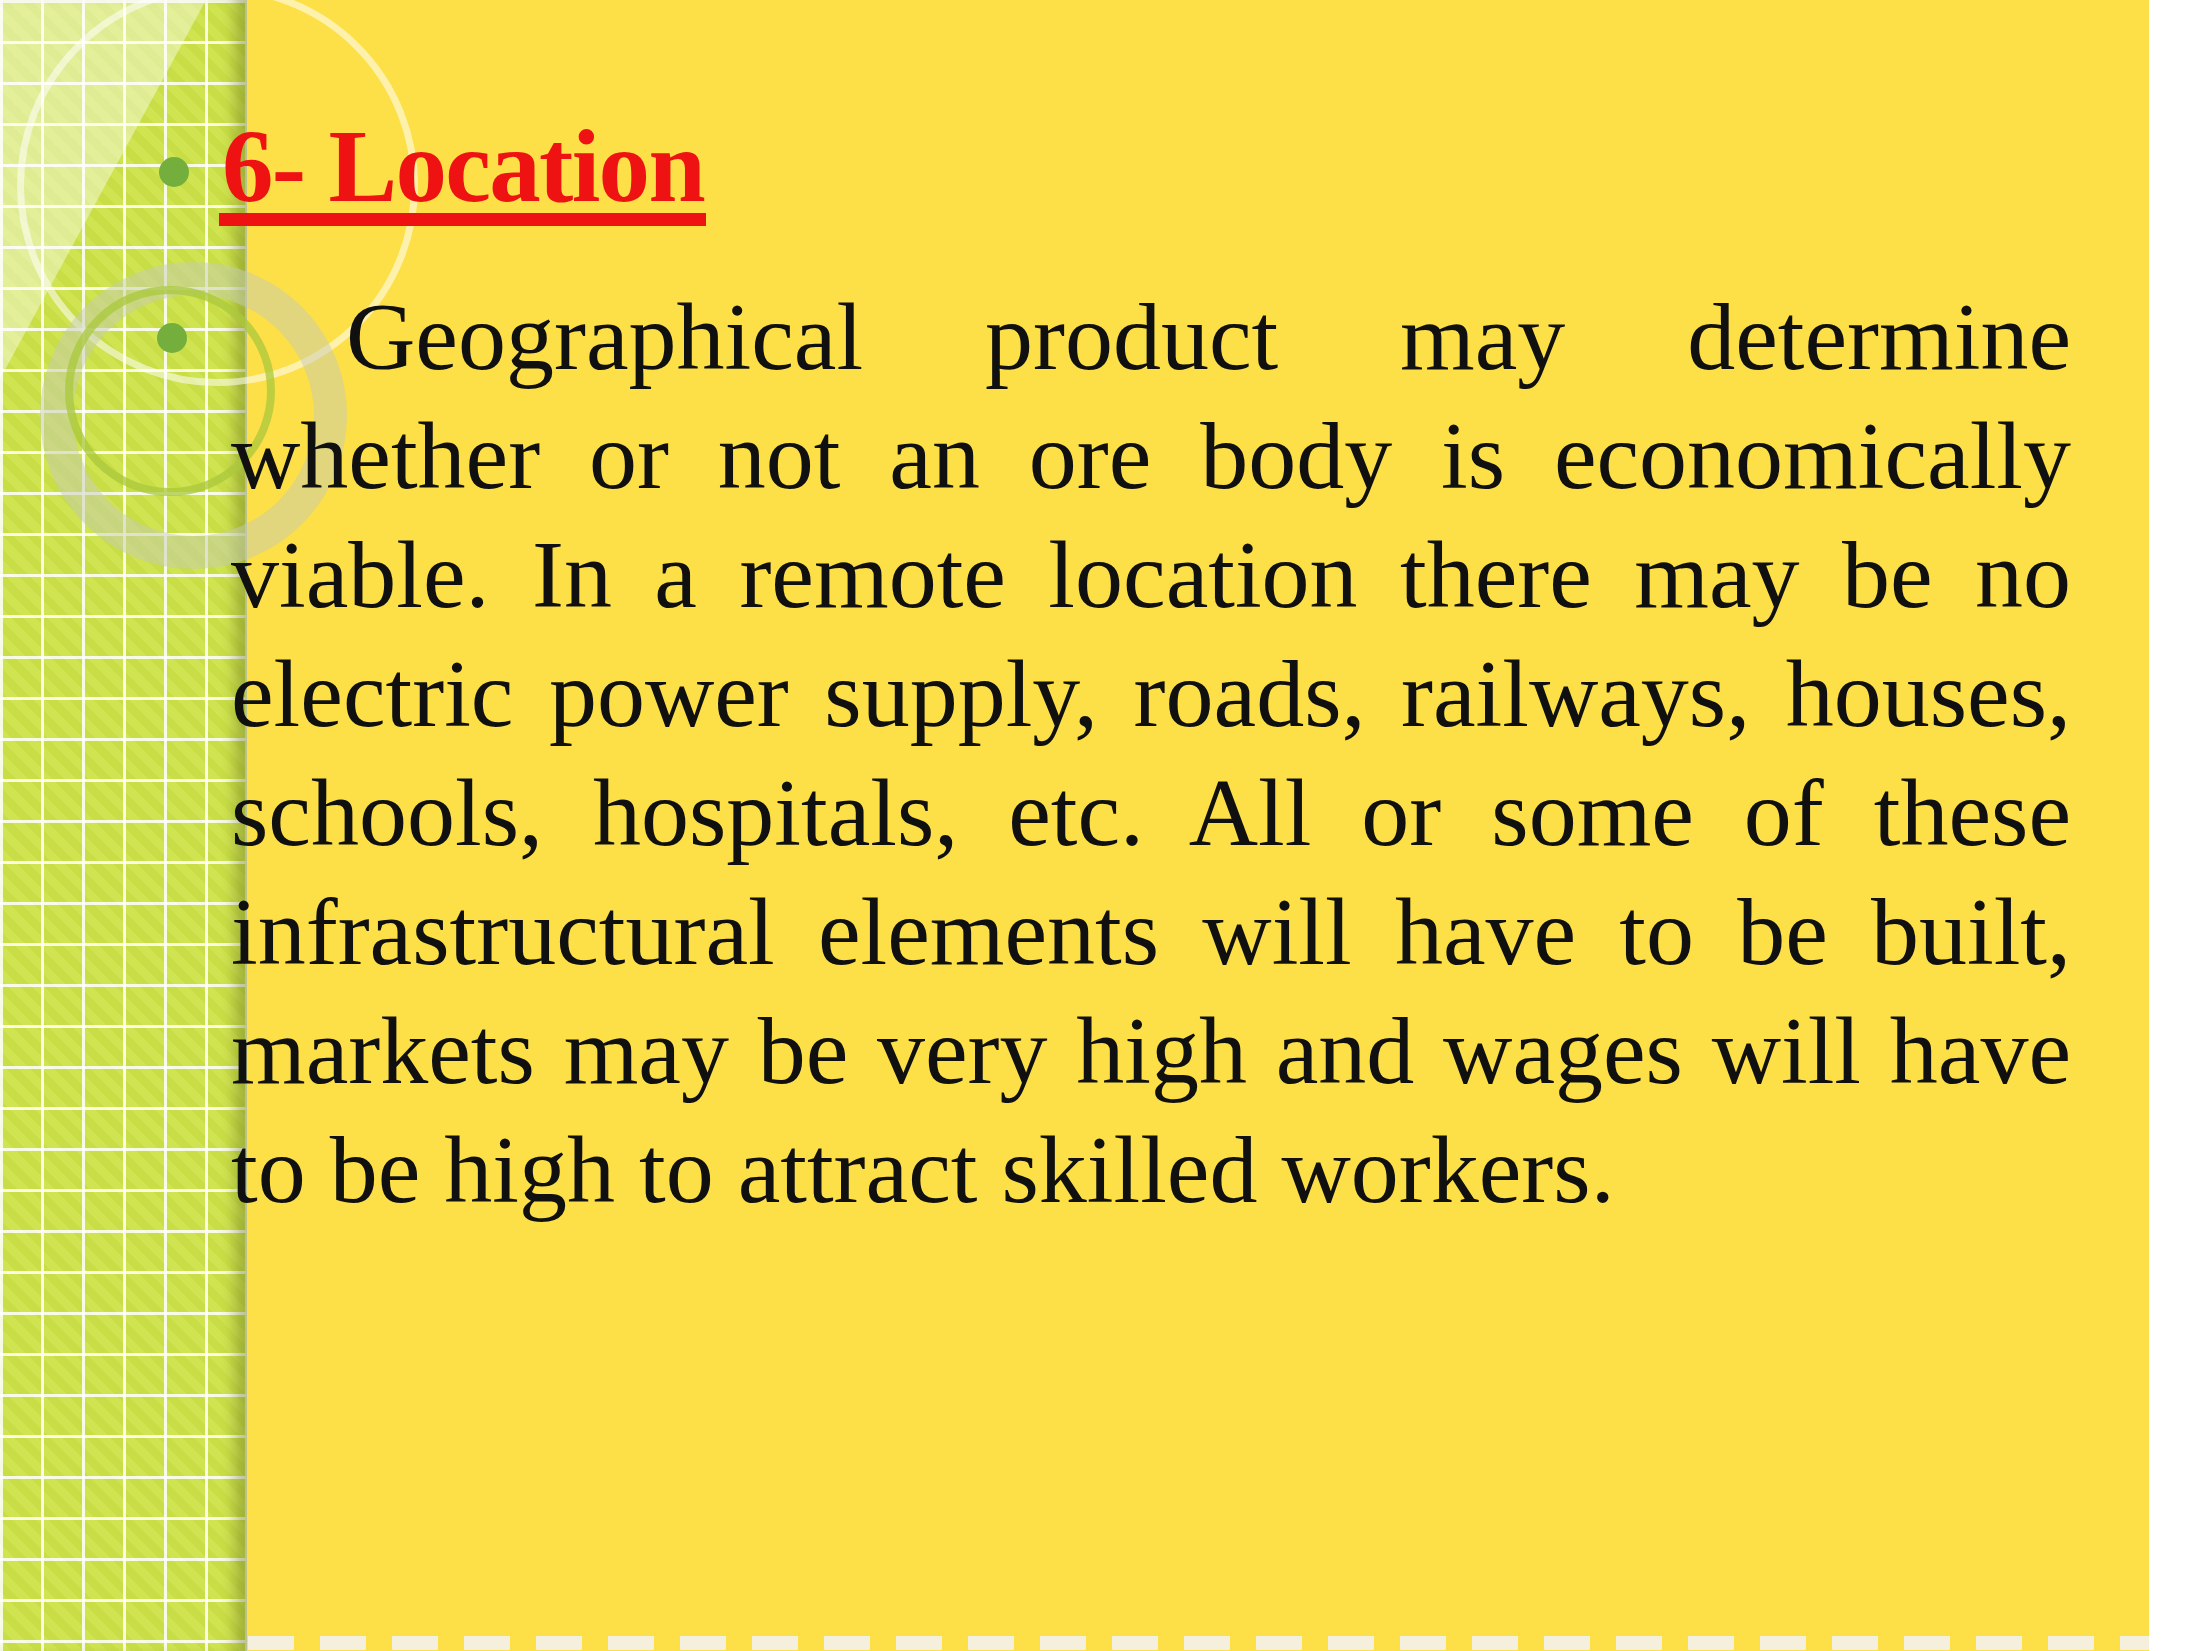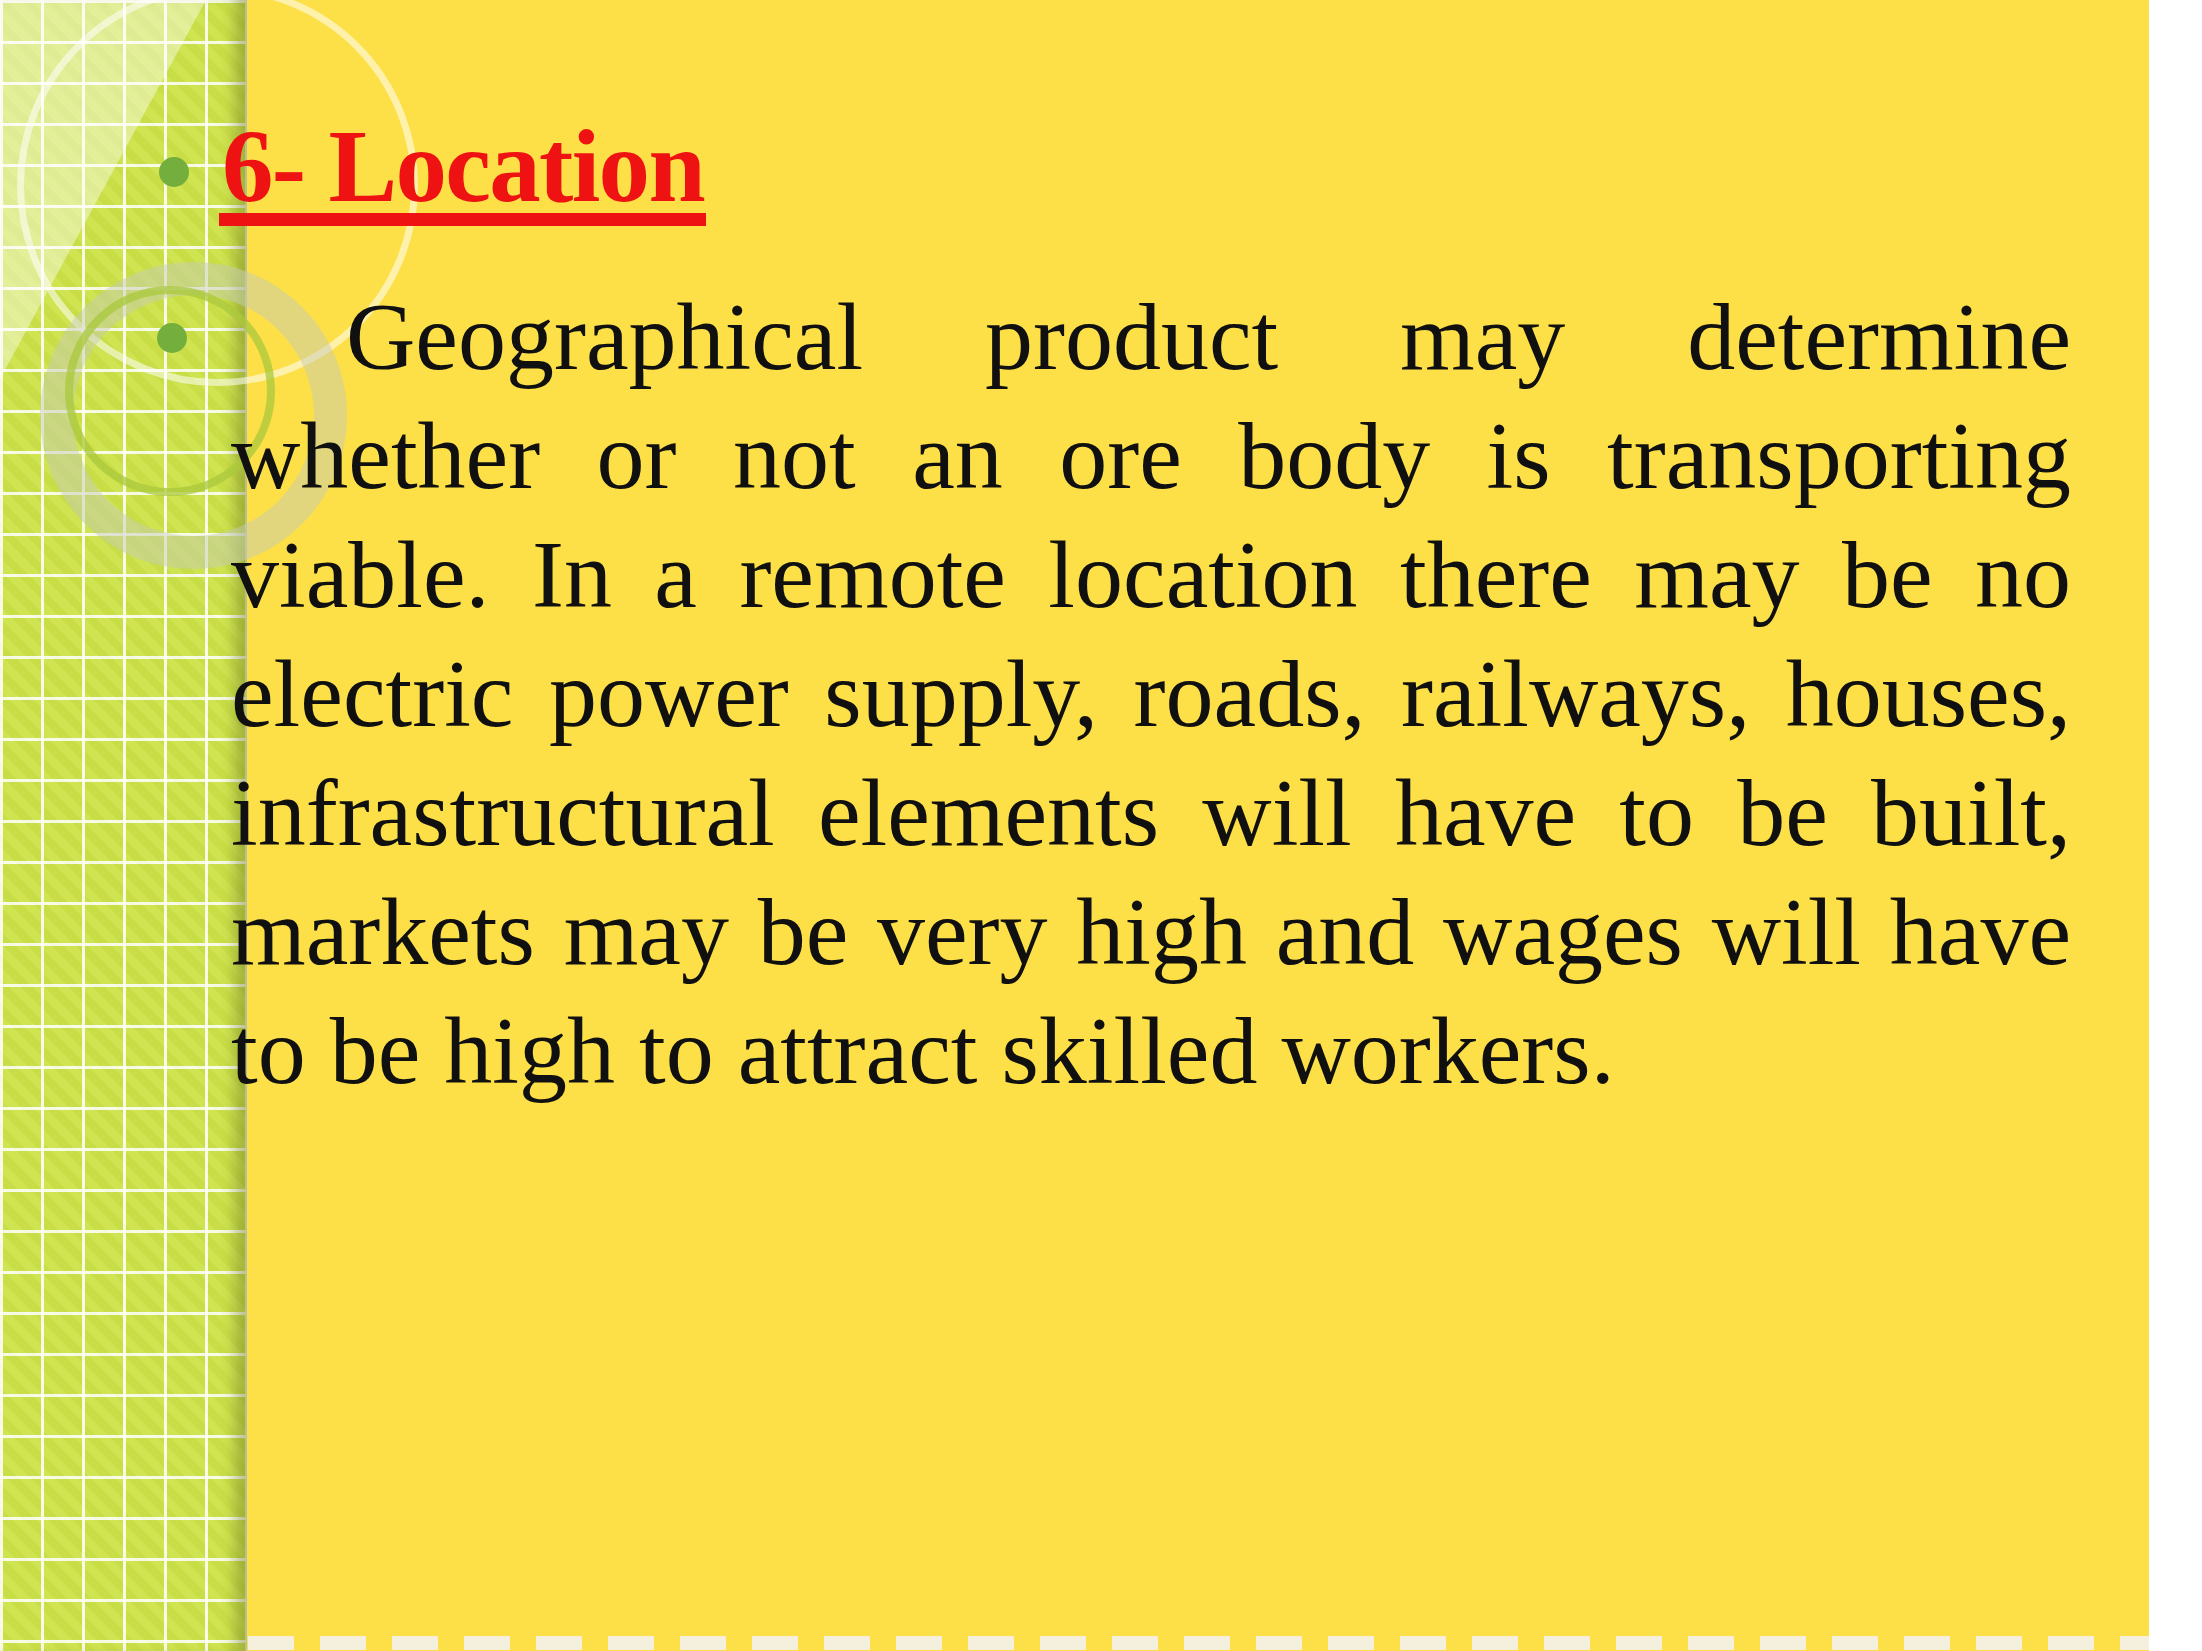--- a/index.html
+++ b/index.html
@@ -102,23 +102,24 @@
   <div class="circle ring-green"></div>
 
   <div class="bullet bullet-1" style="background: rgb(116, 174, 60);"></div>
   <div class="bullet bullet-2" style="background: rgb(116, 174, 60);"></div>
 
   <div class="heading" style="color: rgb(238, 18, 18);">6- Location</div>
   <div class="heading-underline" style="background: rgb(238, 18, 18);"></div>
 
   <div class="bodytext" style="color: rgb(16, 16, 16);">
     <div class="bodyline first">Geographical product may determine</div>
-    <div class="bodyline">whether or not an ore body is transporting</div>
+    <div class="bodyline">whether or not an ore body is economically</div>
     <div class="bodyline">viable. In a remote location there may be no</div>
     <div class="bodyline">electric power supply, roads, railways, houses,</div>
+    <div class="bodyline">schools, hospitals, etc. All or some of these</div>
     <div class="bodyline">infrastructural elements will have to be built,</div>
     <div class="bodyline">markets may be very high and wages will have</div>
     <div class="bodyline last">to be high to attract skilled workers.</div>
   </div>
 
   <div class="bottom-dashes"></div>
 
 </div>
 
 

